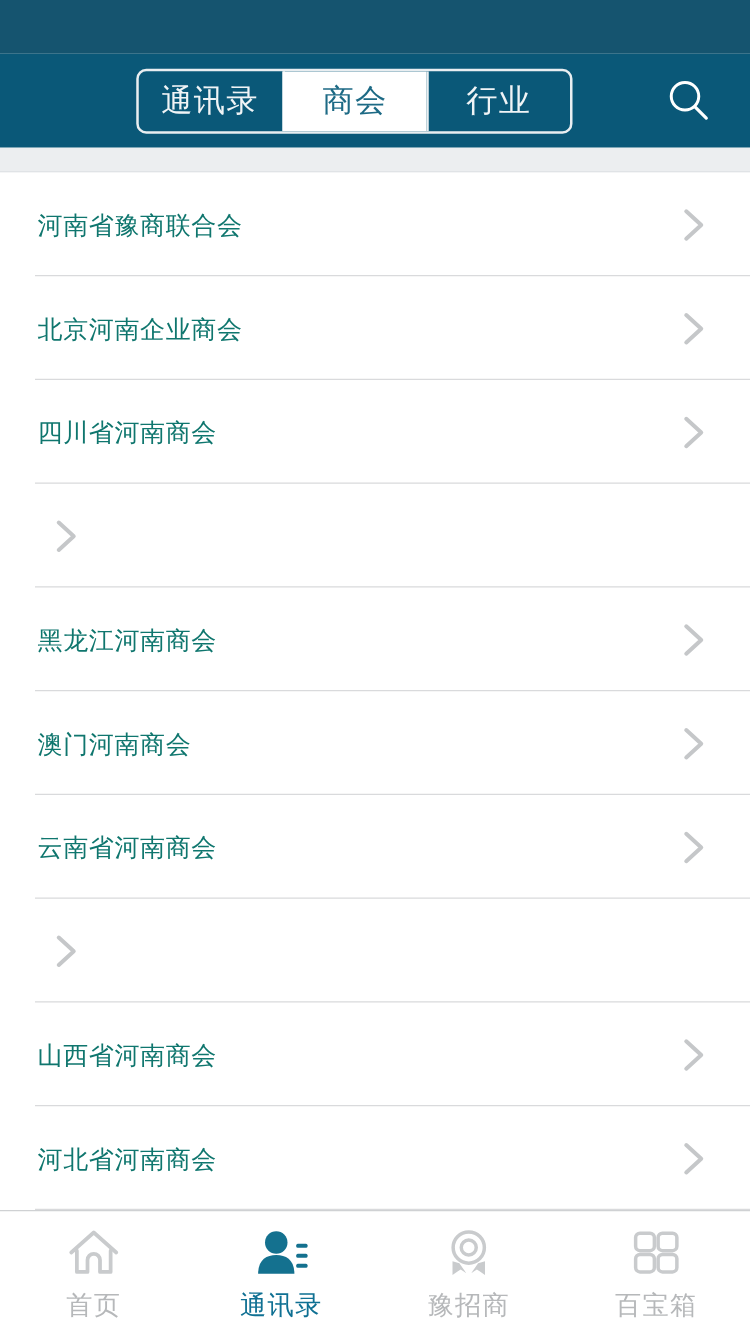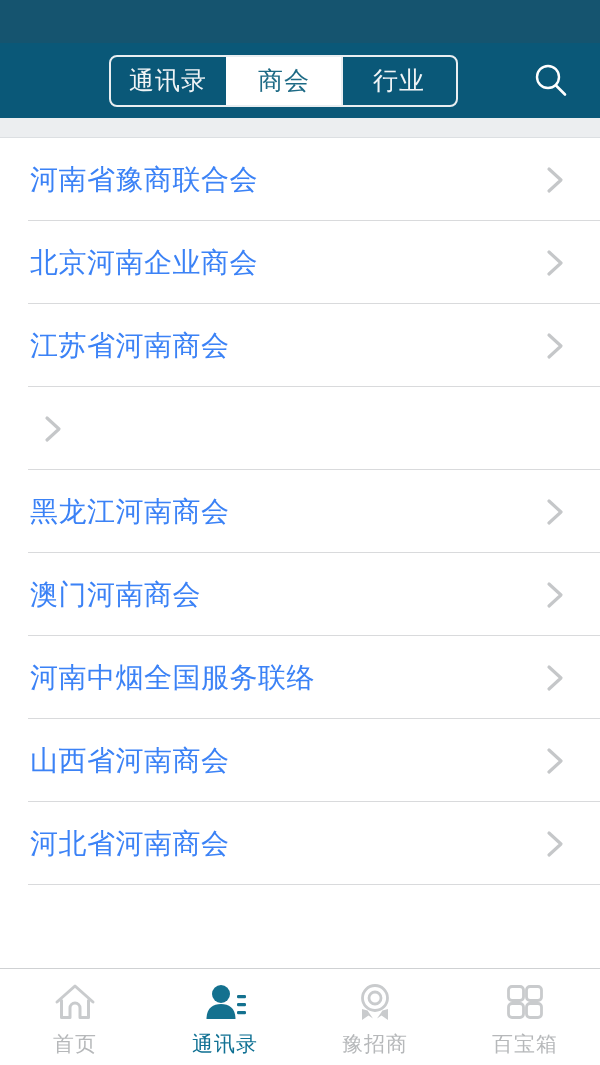--- a/index.html
+++ b/index.html
@@ -99,22 +99,22 @@
   .list-item::after {
     content: "";
     position: absolute;
     left: 28px;
     right: 0;
     bottom: 0;
     height: 1px;
     background: #d9dadc;
   }
   .list-item-label {
-    font-size: 28px;
-    color: #3b82f6;
+    font-size: 20px;
+    color: #0f766e;
     letter-spacing: 0.5px;
     line-height: 1;
     flex: 1;
   }
   .chevron {
     width: 46px;
     margin-right: 22px;
     display: flex;
     align-items: center;
     justify-content: center;
@@ -202,21 +202,21 @@
   <div class="list-item">
     <span class="list-item-label">北京河南企业商会</span>
     <span class="chevron">
       <svg width="26" height="34" viewBox="0 0 26 34">
           <polyline points="7,6 19,17 7,28" fill="none" stroke="#c5c7c9" stroke-width="3.2" stroke-linecap="round" stroke-linejoin="round"></polyline>
         </svg>
     </span>
   </div>
 
   <div class="list-item">
-    <span class="list-item-label">江苏省河南商会</span>
+    <span class="list-item-label">四川省河南商会</span>
     <span class="chevron">
       <svg width="26" height="34" viewBox="0 0 26 34">
           <polyline points="7,6 19,17 7,28" fill="none" stroke="#c5c7c9" stroke-width="3.2" stroke-linecap="round" stroke-linejoin="round"></polyline>
         </svg>
     </span>
   </div>
 
   <div class="list-item">
     <span class="chevron">
       <svg width="26" height="34" viewBox="0 0 26 34">
@@ -236,23 +236,30 @@
 
   <div class="list-item">
     <span class="list-item-label">澳门河南商会</span>
     <span class="chevron">
       <svg width="26" height="34" viewBox="0 0 26 34">
           <polyline points="7,6 19,17 7,28" fill="none" stroke="#c5c7c9" stroke-width="3.2" stroke-linecap="round" stroke-linejoin="round"></polyline>
         </svg>
     </span>
   </div>
 
-
-  <div class="list-item">
-    <span class="list-item-label">河南中烟全国服务联络</span>
+  <div class="list-item">
+    <span class="list-item-label">云南省河南商会</span>
+    <span class="chevron">
+      <svg width="26" height="34" viewBox="0 0 26 34">
+          <polyline points="7,6 19,17 7,28" fill="none" stroke="#c5c7c9" stroke-width="3.2" stroke-linecap="round" stroke-linejoin="round"></polyline>
+        </svg>
+    </span>
+  </div>
+
+  <div class="list-item">
     <span class="chevron">
       <svg width="26" height="34" viewBox="0 0 26 34">
           <polyline points="7,6 19,17 7,28" fill="none" stroke="#c5c7c9" stroke-width="3.2" stroke-linecap="round" stroke-linejoin="round"></polyline>
         </svg>
     </span>
   </div>
 
   <div class="list-item">
     <span class="list-item-label">山西省河南商会</span>
     <span class="chevron">

